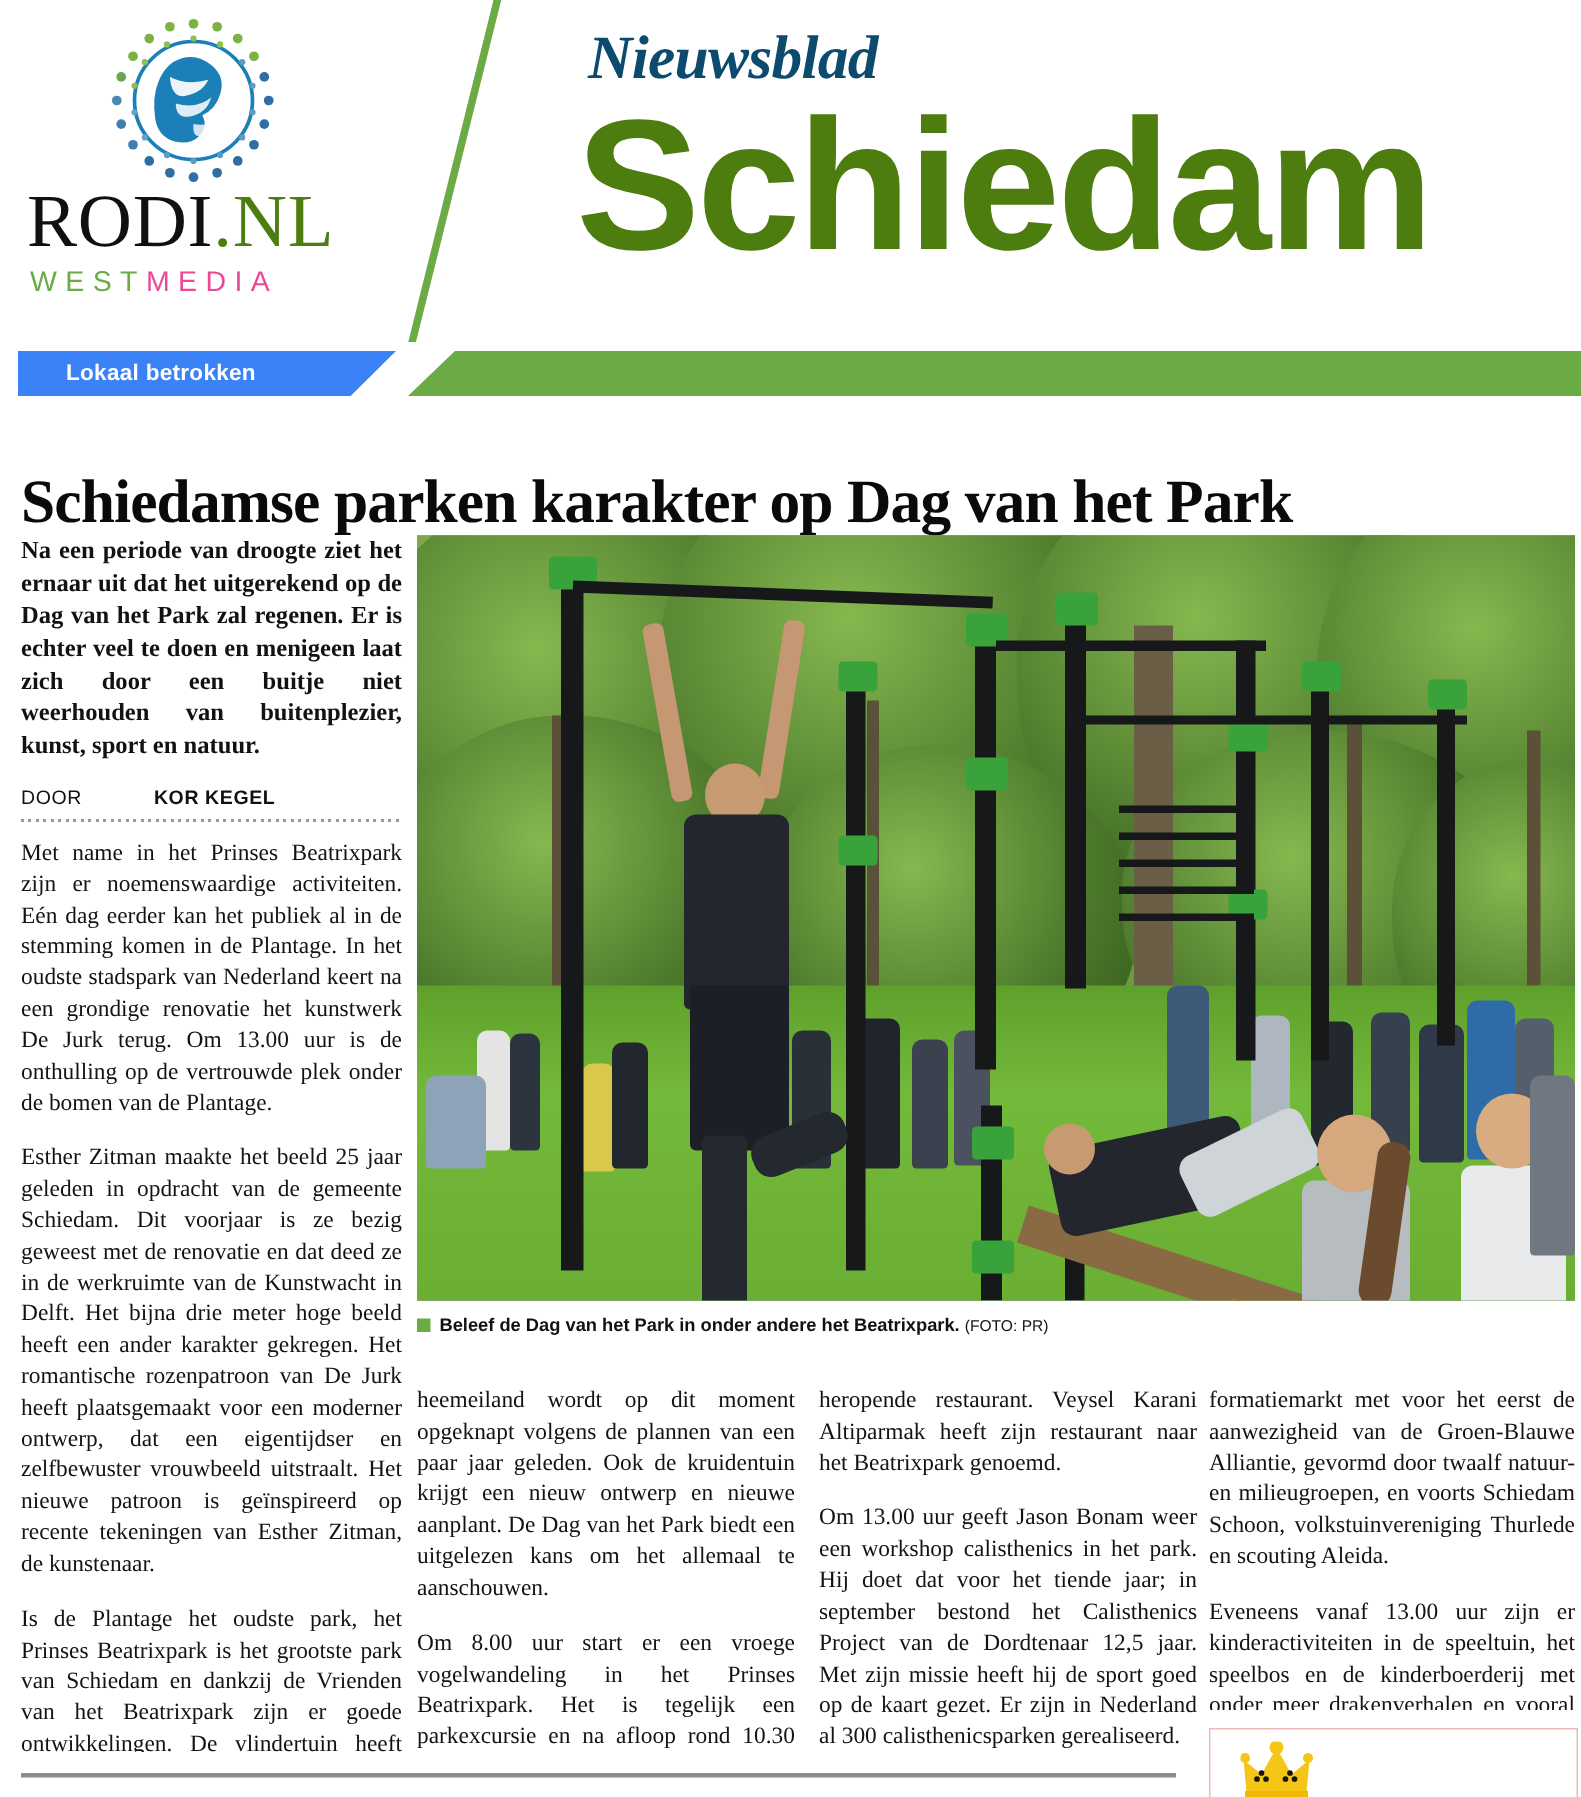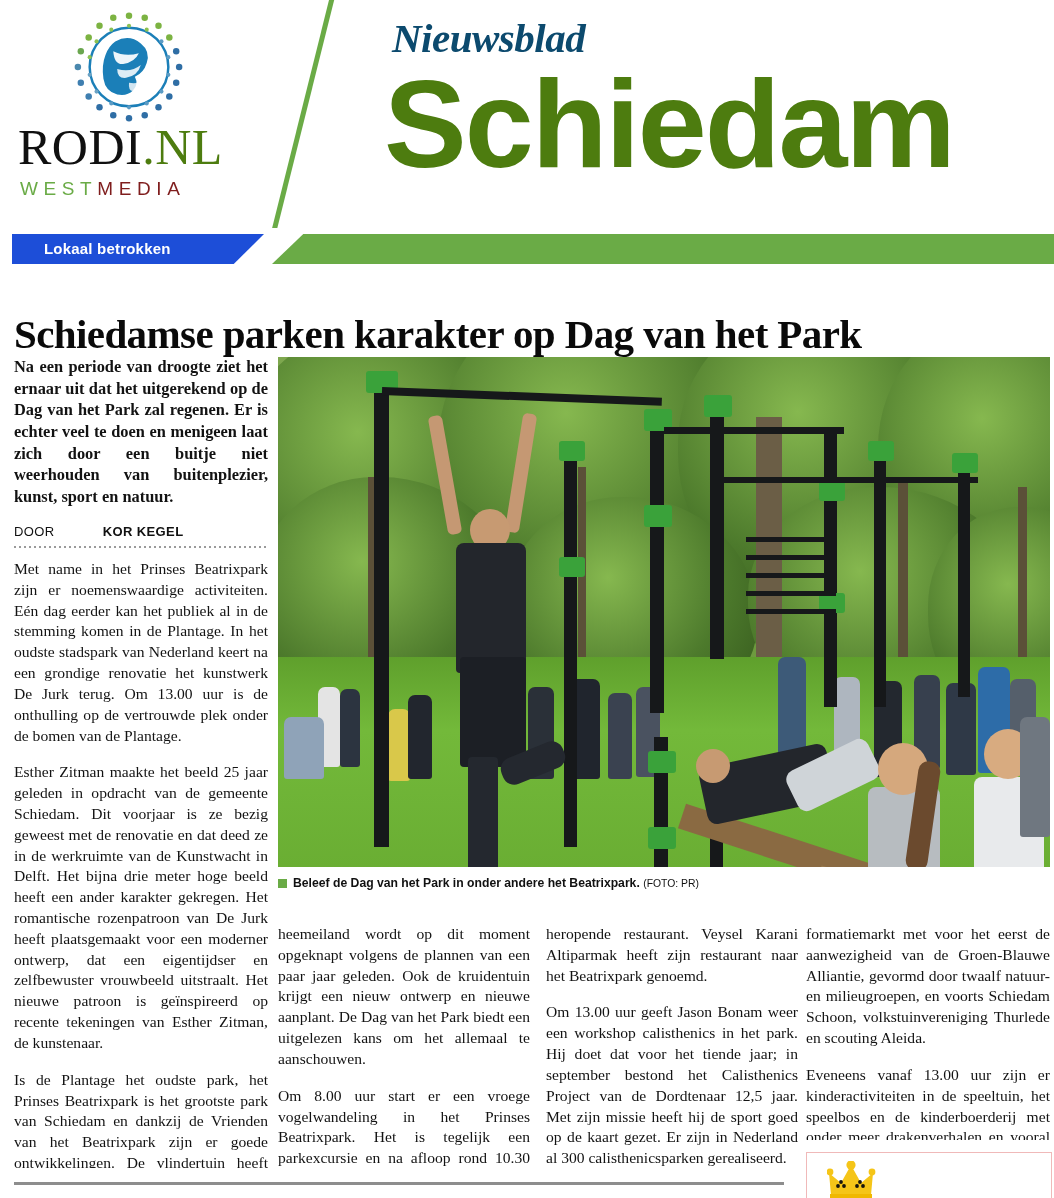--- a/index.html
+++ b/index.html
@@ -53,21 +53,21 @@
     position: absolute;
     left: 2px;
     top: 172px;
     width: 260px;
     font-family: "Liberation Sans", "DejaVu Sans", sans-serif;
     font-size: 19px;
     letter-spacing: 5.6px;
     white-space: nowrap;
   }
   .logo-sub .west { color: #6aab46; }
-  .logo-sub .media { color: #7f1d1d; }
+  .logo-sub .media { color: #ec4899; }
 
   .slash {
     position: absolute;
     left: 258px;
     top: 0;
     width: 130px;
     height: 228px;
     overflow: hidden;
   }
   .slash i {
@@ -115,21 +115,21 @@
     top: 234px;
     width: 1054px;
     height: 30px;
   }
   .banner-blue {
     position: absolute;
     left: 12px;
     top: 0;
     width: 252px;
     height: 30px;
-    background: #1d4ed8;
+    background: #3b82f6;
     clip-path: polygon(0 0, 100% 0, 88% 100%, 0% 100%);
   }
   .banner-blue span {
     display: block;
     font-family: "Liberation Sans", "DejaVu Sans", sans-serif;
     font-weight: 700;
     font-size: 15px;
     color: #ffffff;
     padding: 6px 0 0 32px;
     letter-spacing: 0.2px;

